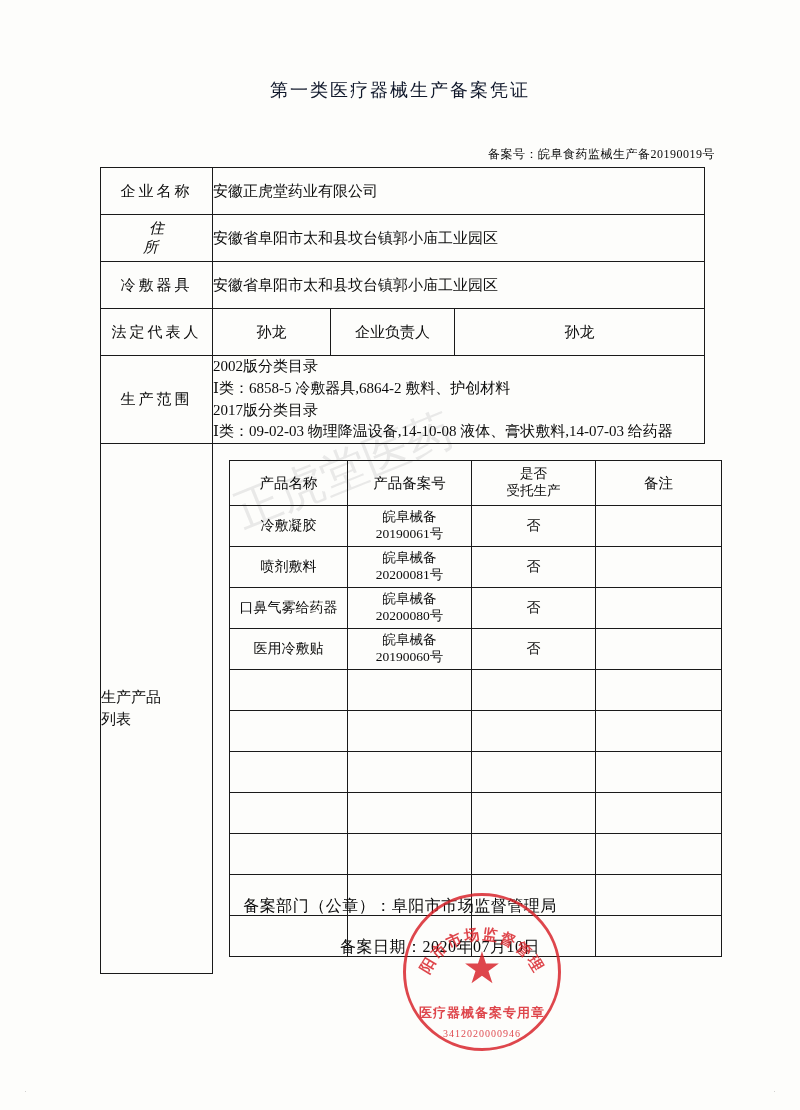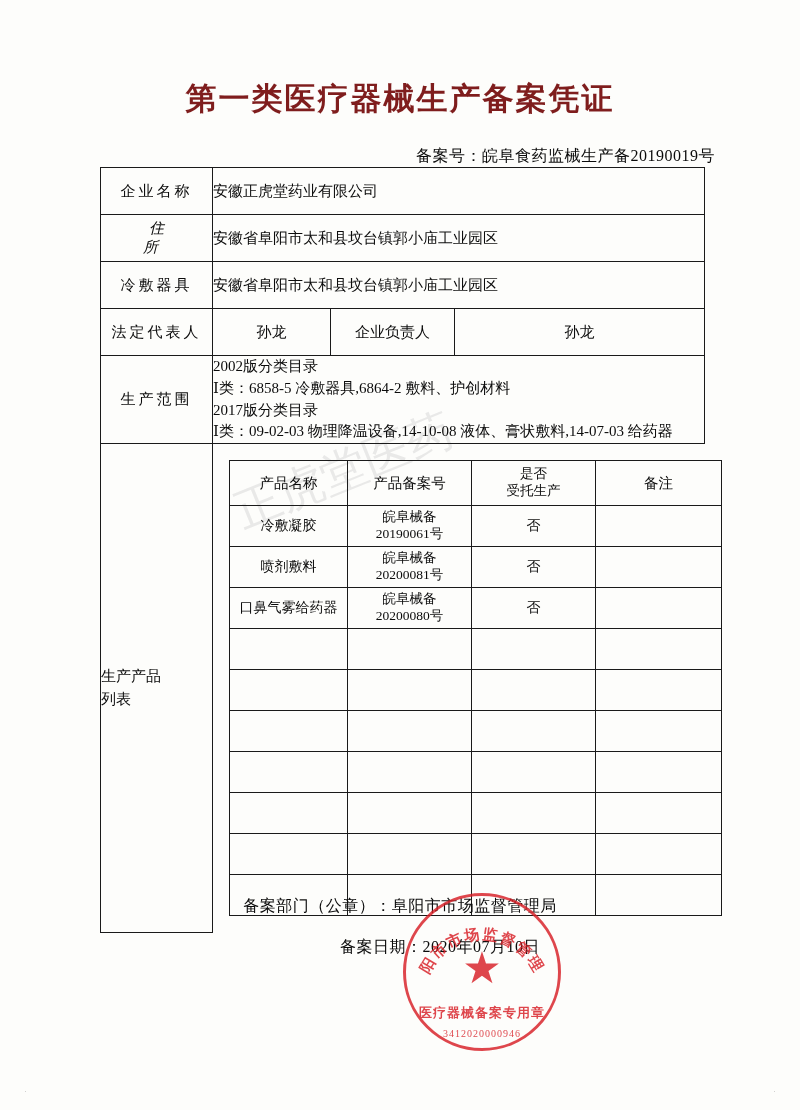--- a/index.html
+++ b/index.html
@@ -19,34 +19,34 @@
     position: absolute;
     inset: 0;
     background: #fdfdfb;
   }
   .doc-title {
     position: absolute;
     top: 78px;
     left: 0;
     width: 800px;
     text-align: center;
-    font-size: 31px;
-    font-weight: bold;
+    font-size: 18px;
+    font-weight: normal;
     letter-spacing: 2px;
-    color: #7f1d1d;
+    color: #0f172a;
   }
   .record-no {
     position: absolute;
     top: 146px;
     left: 0;
     width: 800px;
     text-align: right;
     padding-right: 85px;
     box-sizing: border-box;
-    font-size: 16px;
+    font-size: 12px;
     letter-spacing: 0.5px;
   }
   table.main {
     position: absolute;
     top: 167px;
     left: 100px;
     width: 604px;
     border-collapse: collapse;
     table-layout: fixed;
   }
@@ -285,20 +285,26 @@
               </tr>
               <tr>
                 <td>喷剂敷料</td>
                 <td class="two-line">皖阜械备<br>20200081号</td>
                 <td>否</td>
                 <td></td>
               </tr>
               <tr>
                 <td>口鼻气雾给药器</td>
                 <td class="two-line">皖阜械备<br>20200080号</td>
+                <td>否</td>
+                <td></td>
+              </tr>
+              <tr>
+                <td>医用冷敷贴</td>
+                <td class="two-line">皖阜械备<br>20190060号</td>
                 <td>否</td>
                 <td></td>
               </tr>
 
               <tr>
                 <td></td>
                 <td></td>
                 <td></td>
                 <td></td>
               </tr>

